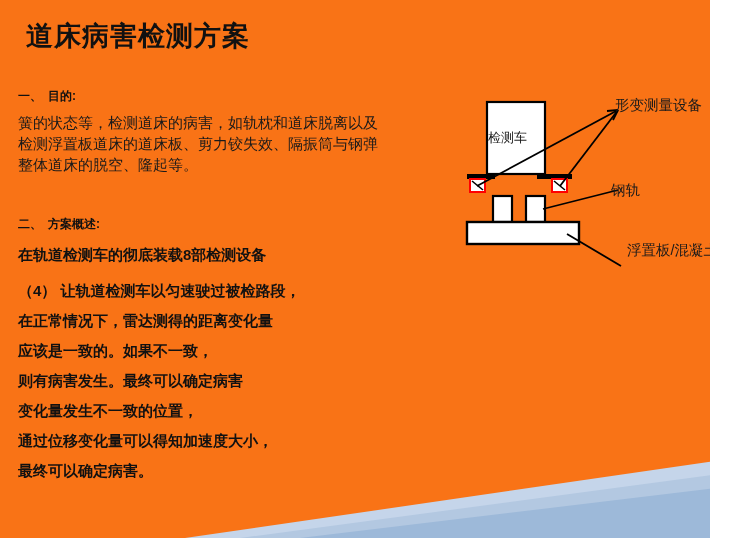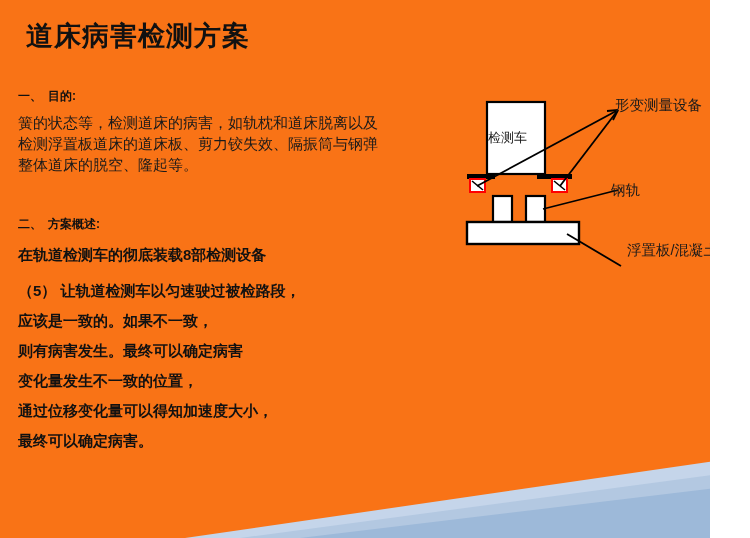--- a/index.html
+++ b/index.html
@@ -124,21 +124,22 @@
     </div>
 
     <div id="sec2">
       <div class="heading">
         <span class="num">二、</span><span>方案概述:</span>
       </div>
       <div>
         <p class="bold-line">在轨道检测车的彻底装载8部检测设备</p>
       </div>
       <div id="sec2-list">
-        <p class="bold-line">（5） 让轨道检测车以匀速驶过被检路段，</p>
+        <p class="bold-line">（4） 让轨道检测车以匀速驶过被检路段，</p>
+        <p class="bold-line">在正常情况下，雷达测得的距离变化量</p>
         <p class="bold-line">应该是一致的。如果不一致，</p>
         <p class="bold-line">则有病害发生。最终可以确定病害</p>
         <p class="bold-line">变化量发生不一致的位置，</p>
         <p class="bold-line">通过位移变化量可以得知加速度大小，</p>
         <p class="bold-line">最终可以确定病害。</p>
       </div>
     </div>
 
   </div>
 

